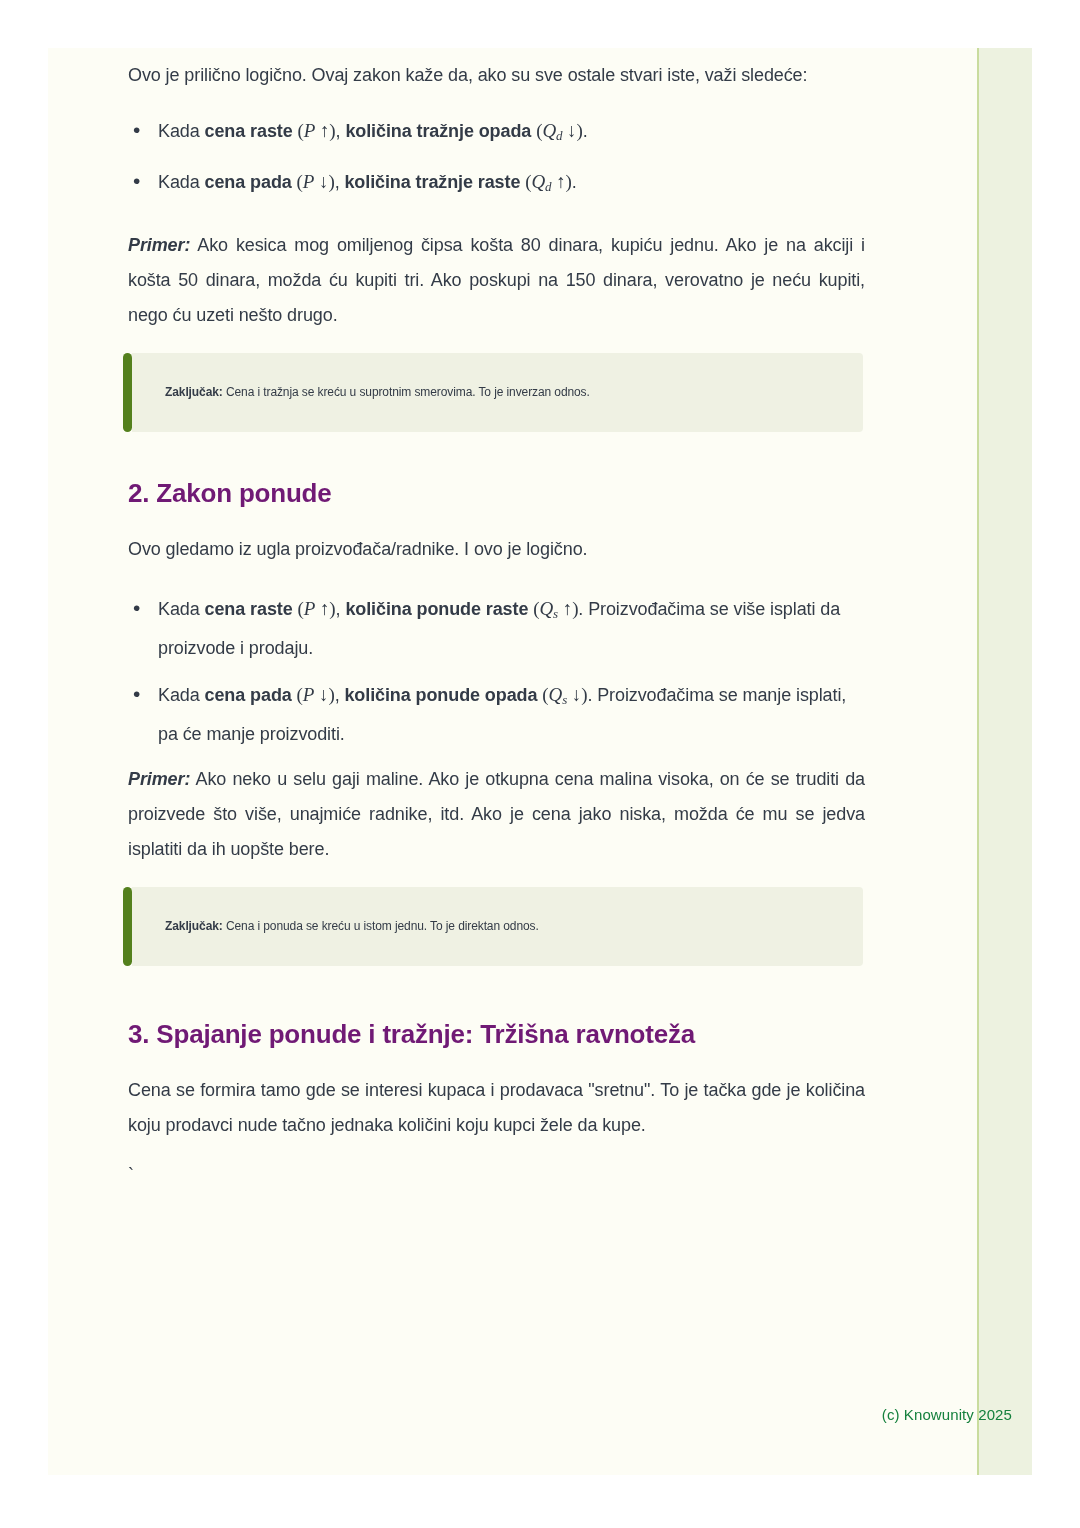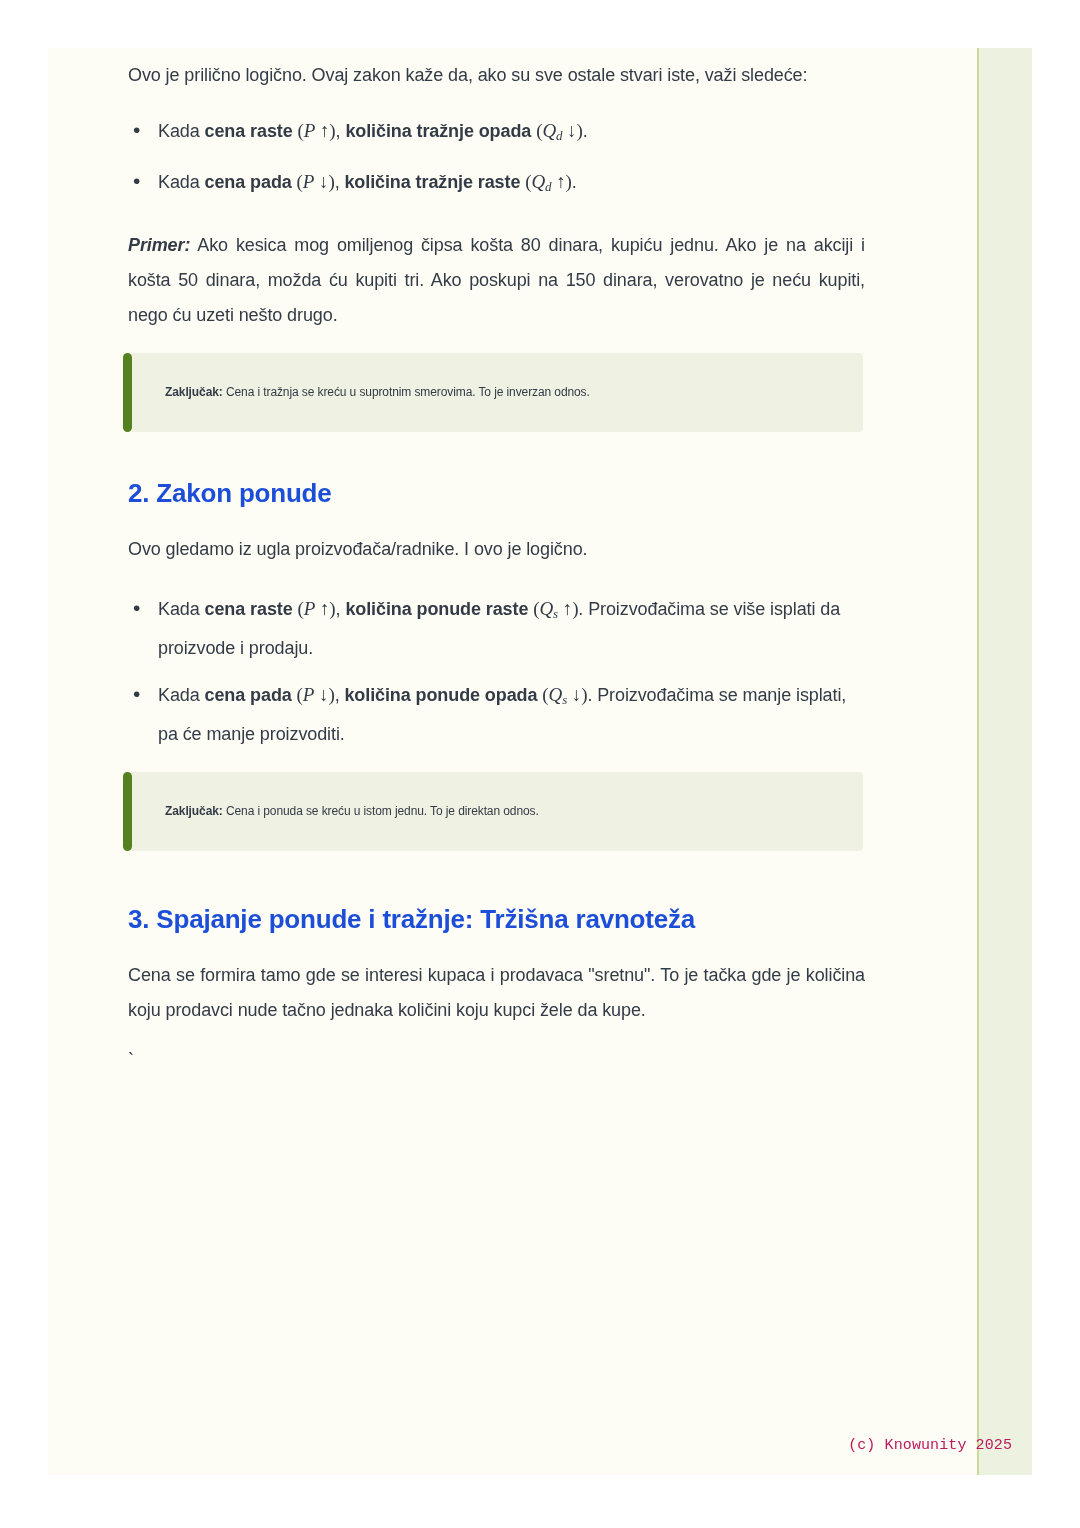--- a/index.html
+++ b/index.html
@@ -86,38 +86,37 @@
     font-size: 12px;
     line-height: 35px;
     letter-spacing: -0.1px;
     text-align: justify;
   }
   h2.section-heading {
     margin-top: 43px;
     font-size: 26px;
     line-height: 36px;
     font-weight: 700;
-    color: #1d4ed8;
+    color: #701a75;
     letter-spacing: -0.2px;
   }
   h2.section-heading.third { margin-top: 50px; }
   .after-heading { margin-top: 21px; }
   .stray {
     margin-top: 15px;
     font-size: 18px;
     line-height: 35px;
   }
   .footer {
     position: absolute;
-    top: 1437px;
+    top: 1406px;
     right: 68px;
     font-size: 15px;
-    color: #be185d;
+    color: #15803d;
     letter-spacing: 0.1px;
-    font-family: Liberation Mono, monospace;
   }
   
   .seg-b { font-weight: 700; text-align: right; }
   .seg-i { font-style: italic; font-weight: bold; }
   .seg-m  { font-family: "Liberation Serif", "DejaVu Serif", serif; font-size: 19px; }
   .seg-mi { font-family: "Liberation Serif", "DejaVu Serif", serif; font-style: italic; font-size: 19px; }
   .seg-ms { font-family: "Liberation Serif", "DejaVu Serif", serif; font-style: italic; font-size: 13px; vertical-align: -3px; }
 </style>
 </head>
 <body>
@@ -146,20 +145,21 @@
 
       <h2 class="section-heading">2. Zakon ponude</h2>
 
       <p class="para justify after-heading">Ovo gledamo iz ugla proizvođača/radnike. I ovo je logično.</p>
 
       <ul class="bullets mt24">
         <li><span>Kada </span><span class="seg-b">cena raste</span><span> </span><span class="seg-m">(</span><span class="seg-mi">P</span><span class="seg-m"> ↑</span><span class="seg-m">)</span><span>, </span><span class="seg-b">količina ponude raste</span><span> </span><span class="seg-m">(</span><span class="seg-mi">Q</span><span class="seg-ms">s</span><span class="seg-m"> ↑</span><span class="seg-m">)</span><span>. Proizvođačima se više isplati da proizvode i prodaju.</span></li>
         <li><span>Kada </span><span class="seg-b">cena pada</span><span> </span><span class="seg-m">(</span><span class="seg-mi">P</span><span class="seg-m"> ↓</span><span class="seg-m">)</span><span>, </span><span class="seg-b">količina ponude opada</span><span> </span><span class="seg-m">(</span><span class="seg-mi">Q</span><span class="seg-ms">s</span><span class="seg-m"> ↓</span><span class="seg-m">)</span><span>. Proizvođačima se manje isplati, pa će manje proizvoditi.</span></li>
       </ul>
 
+      <p class="para justify mt10"><span class="seg-i">Primer:</span><span> Ako neko u selu gaji maline. Ako je otkupna cena malina visoka, on će se truditi da proizvede što više, unajmiće radnike, itd. Ako je cena jako niska, možda će mu se jedva isplatiti da ih uopšte bere.</span></p>
 
       <div class="callout">
         <div class="callout-bar"></div>
         <div class="callout-body">
           <p><span class="seg-b">Zaključak:</span><span> Cena i ponuda se kreću u istom jednu. To je direktan odnos.</span></p>
         </div>
       </div>
 
       <h2 class="section-heading third">3. Spajanje ponude i tražnje: Tržišna ravnoteža</h2>
 

